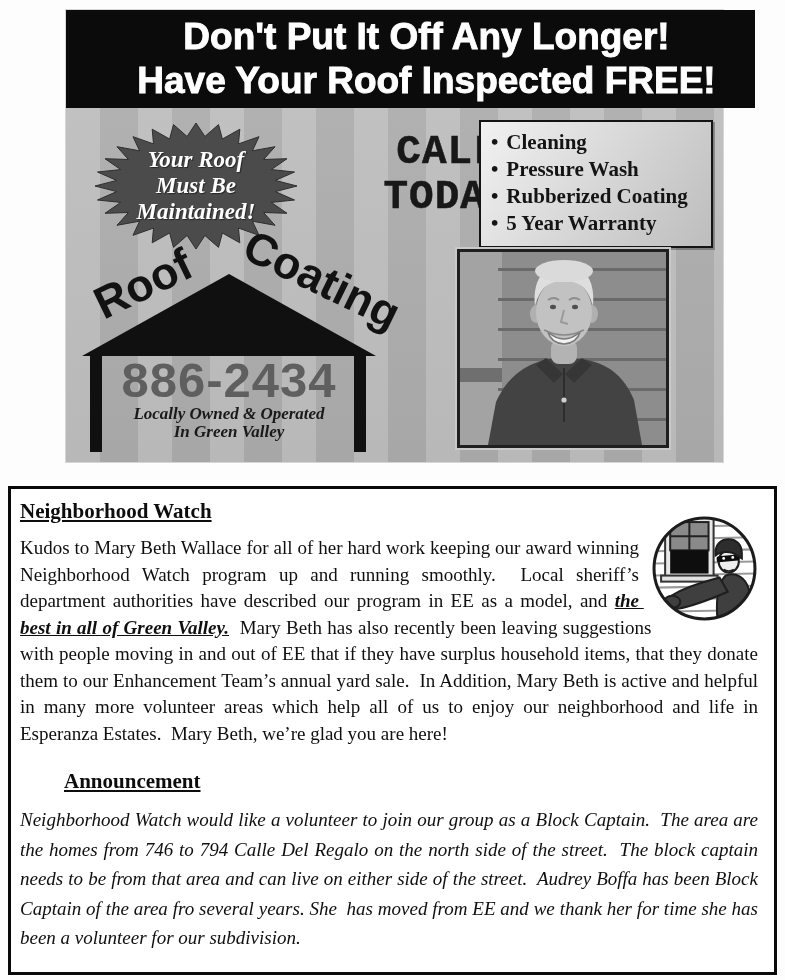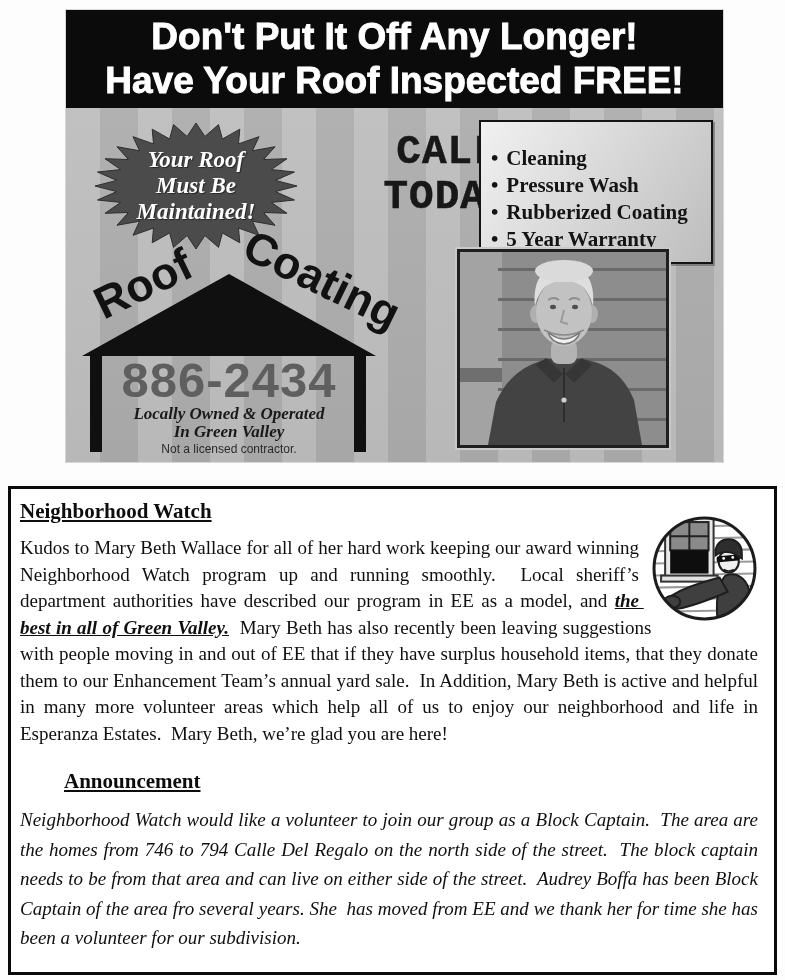--- a/index.html
+++ b/index.html
@@ -8,40 +8,40 @@
     --phone-gray:#5f5f5f;
     --starburst-gray:#4b4b4b;
     --border-black:#0a0a0a;
   }
   html,body{margin:0;padding:0;background:#ffffff;}
   .page{position:relative;width:785px;height:980px;background:#fdfdfd;font-family:"Liberation Serif",serif;overflow:hidden;}
 
   
   .ad{position:absolute;left:66px;top:10px;width:657px;height:452px;background:var(--ad-body-bg);box-shadow:0 0 0 1px #d6d6d6;}
   .banner{position:absolute;left:0;top:0;width:100%;height:98px;background:var(--banner-bg);
-    display:flex;flex-direction:column;align-items:center;justify-content:center;}
+    display:flex;flex-direction:column;align-items:center;justify-content:center;padding-left:32px;}
   .banner-line{font-family:"Liberation Sans",sans-serif;font-weight:700;font-size:37px;line-height:44px;
     color:#fff;letter-spacing:0;-webkit-text-stroke:0.9px #fff;white-space:nowrap;}
   .ad-body{position:absolute;left:0;top:98px;width:657px;height:354px;
     background:repeating-linear-gradient(90deg,rgba(255,255,255,.10) 0 34px,rgba(0,0,0,.05) 34px 72px),
                linear-gradient(#bababa,#b0b0b0);}
 
   .starburst{position:absolute;left:26px;top:12px;width:208px;height:132px;}
   .starburst svg{position:absolute;left:0;top:0;}
   .sb-text{position:absolute;inset:0;display:flex;flex-direction:column;align-items:center;justify-content:center;
     color:#fff;font-style:italic;font-weight:700;font-size:23px;line-height:26px;font-family:"Liberation Serif",serif;
     text-shadow:1px 1px 1px rgba(0,0,0,.5);}
 
   .call-today{position:absolute;left:250px;top:22px;width:215px;text-align:center;
     font-family:Liberation Mono, monospace;font-weight:700;font-size:41px;line-height:45px;color:#181818;
     letter-spacing:1px;padding-left:24px;-webkit-text-stroke:0.5px #181818;}
 
   .services{position:absolute;left:413px;top:12px;width:234px;box-sizing:border-box;
     border:2px solid #141414;background:linear-gradient(125deg,#f1f1f1 0%,#dadada 45%,#bdbdbd 100%);
-    padding:23px 8px 9px 10px;box-shadow:2px 2px 0 rgba(0,0,0,.28);}
+    padding:7px 8px 9px 10px;box-shadow:2px 2px 0 rgba(0,0,0,.28);}
   .service{font-family:"Liberation Serif",serif;font-weight:700;font-size:21px;line-height:27px;color:#141414;white-space:nowrap;}
   .service .bullet{margin-right:8px;}
 
   .word-roof{position:absolute;left:26px;top:150px;font-family:"Liberation Sans",sans-serif;font-weight:700;
     font-size:45px;color:#121212;transform:rotate(-26deg);}
   .word-coating{position:absolute;left:172px;top:146px;font-family:"Liberation Sans",sans-serif;font-weight:700;
     font-size:45px;color:#121212;transform:rotate(26deg);}
   .roof-tri{position:absolute;left:16px;top:166px;width:0;height:0;
     border-left:147px solid transparent;border-right:147px solid transparent;border-bottom:82px solid #101010;}
   .by-tom{position:absolute;left:16px;top:205px;width:294px;text-align:center;
@@ -117,21 +117,20 @@
       </div>
 
       <div class="word-roof">Roof</div>
       <div class="word-coating">Coating</div>
       <div class="roof-tri"></div>
       <div class="post post-left"></div>
       <div class="post post-right"></div>
       <div class="phone">886-2434</div>
       <div class="tagline tagline1">Locally Owned &amp; Operated</div>
       <div class="tagline tagline2">In Green Valley</div>
-      <div class="disclaimer">Not a licensed contractor.</div>
 
       <div class="photo">
         <svg viewBox="0 0 206 193">
           <rect x="0" y="0" width="206" height="193" fill="#8d8d8d"></rect>
           <rect x="0" y="0" width="42" height="193" fill="#a3a3a3"></rect>
           <rect x="0" y="116" width="42" height="14" fill="#6f6f6f"></rect>
           <g fill="#6a6a6a">
             <rect x="38" y="16" width="168" height="3"></rect>
               <rect x="38" y="46" width="168" height="3"></rect>
             <rect x="38" y="76" width="168" height="3"></rect>

